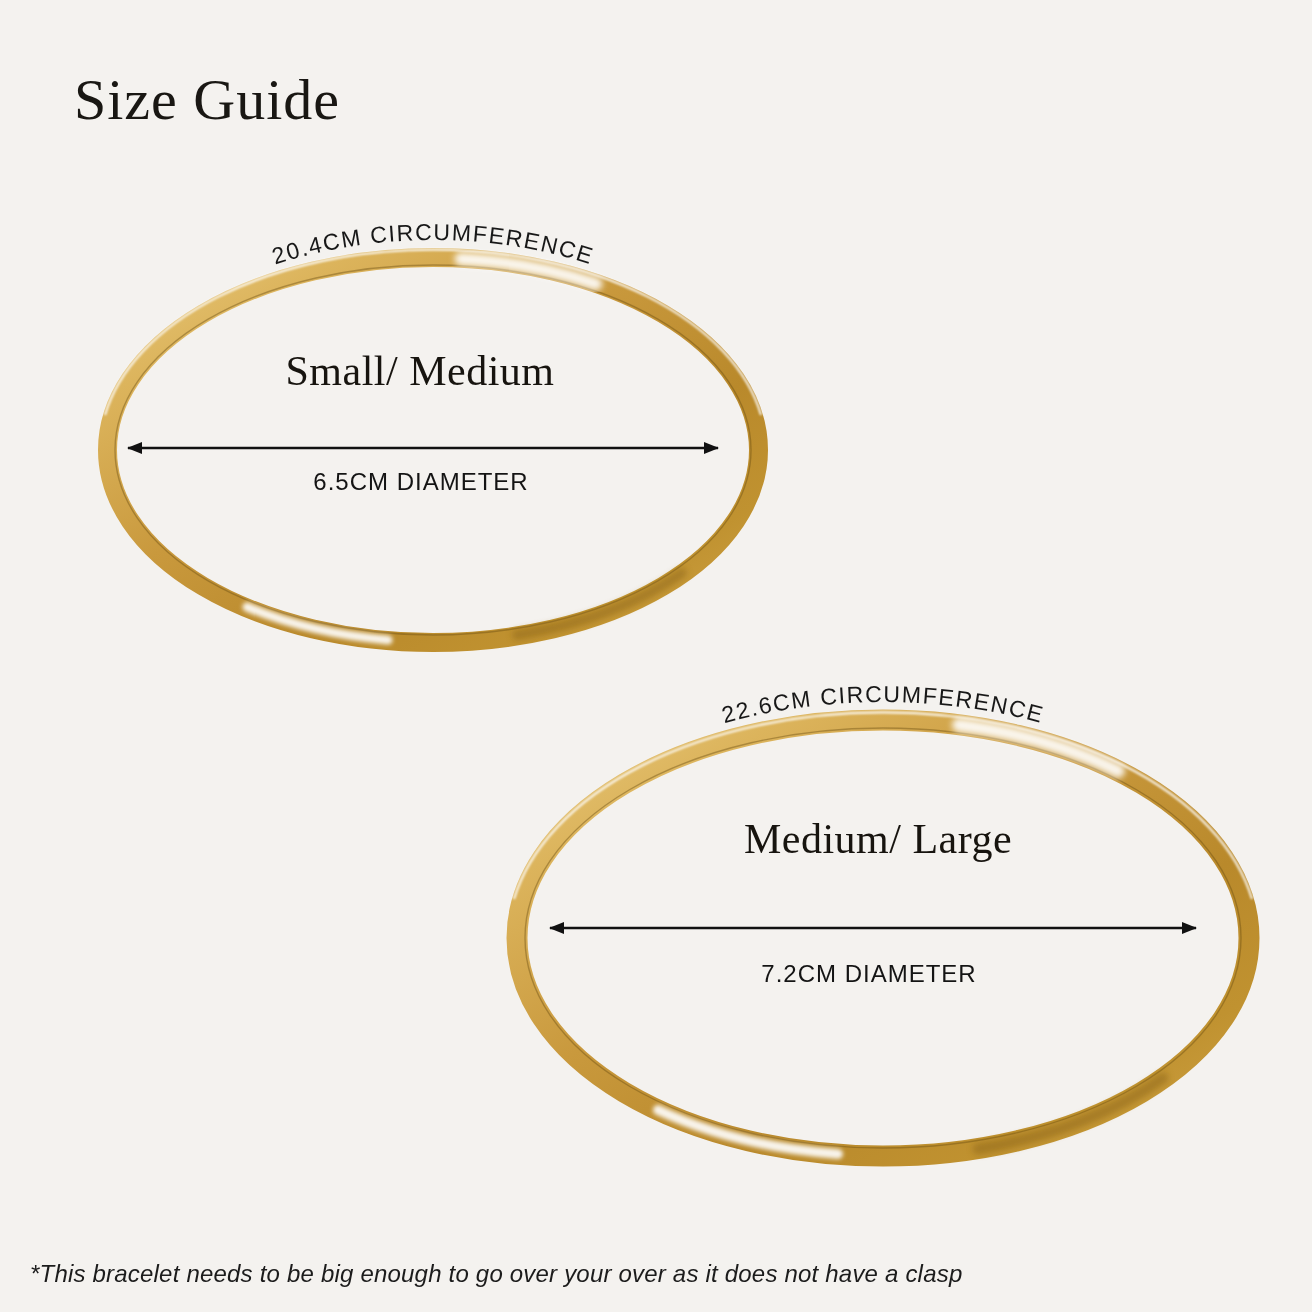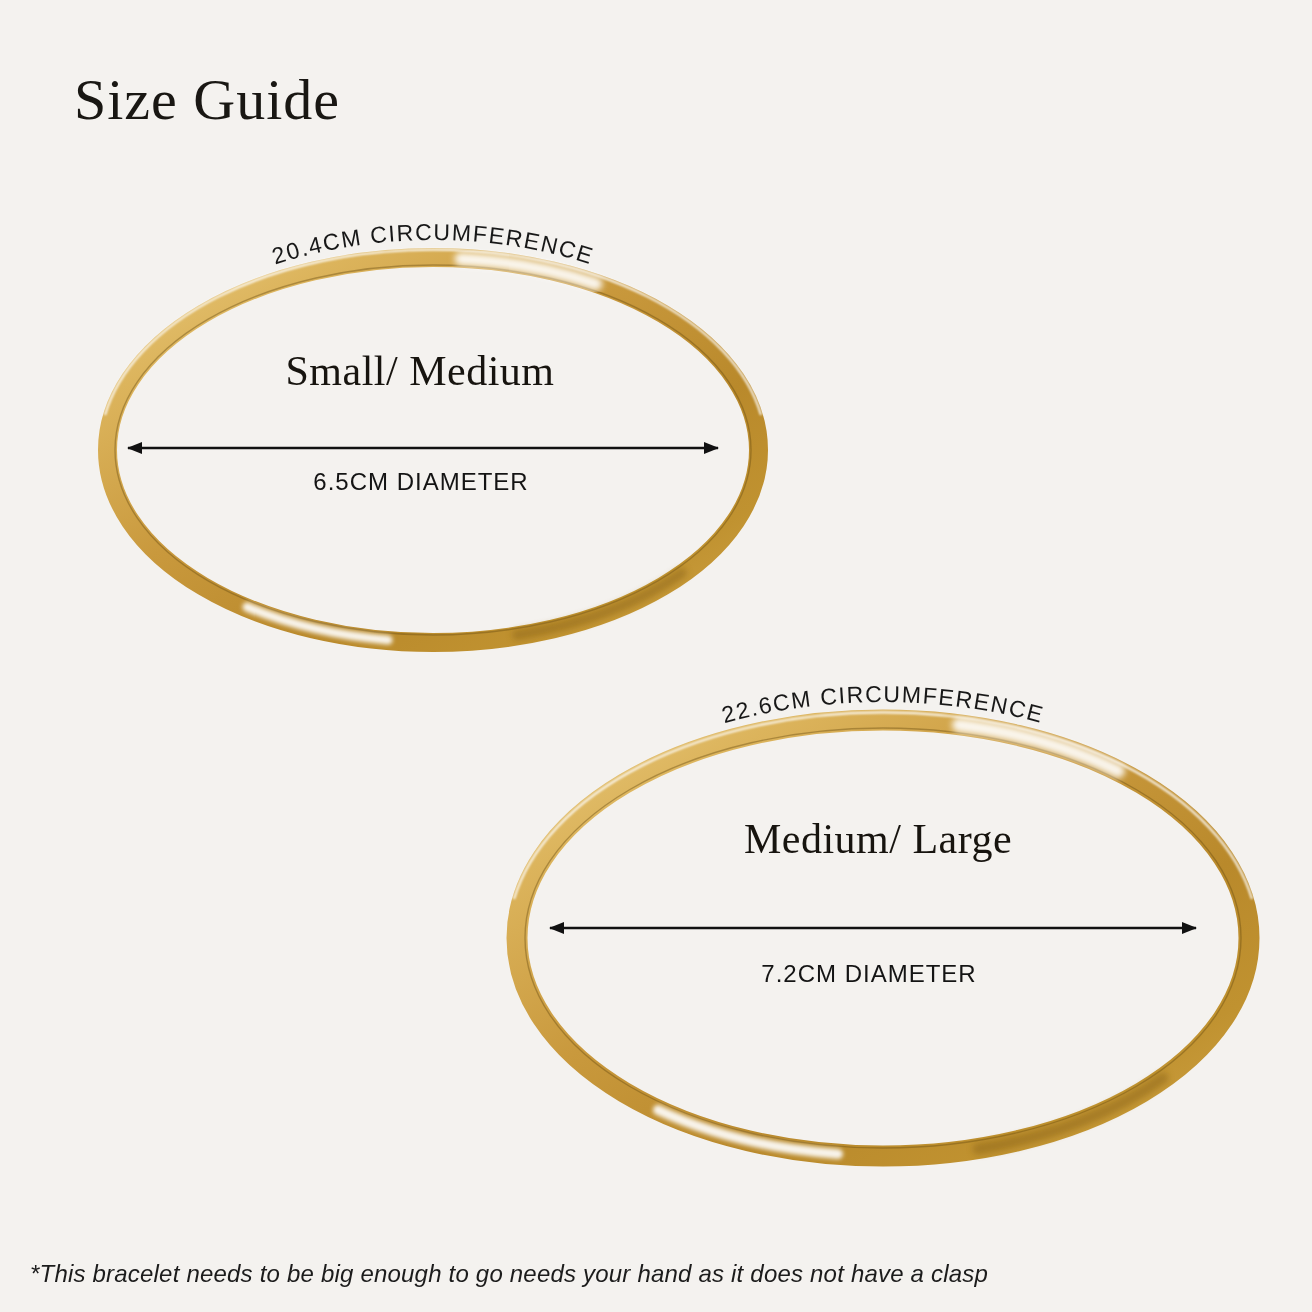--- a/index.html
+++ b/index.html
@@ -144,14 +144,14 @@
       </text>
 
       <text class="size-label" x="878" y="853" text-anchor="middle">Medium/ Large</text>
 
       <line class="measure-line" x1="550" y1="928" x2="1196" y2="928" marker-start="url(#arrowhead)" marker-end="url(#arrowhead)"></line>
 
       <text class="diameter-label" x="869" y="982" text-anchor="middle">7.2CM DIAMETER</text>
     </g>
   </svg>
 
-  <div class="footnote">*This bracelet needs to be big enough to go needs your hand as it does not have a clasp</div>
+  <div class="footnote">*This bracelet needs to be big enough to go over your over as it does not have a clasp</div>
 </div>
 
 </body></html>

